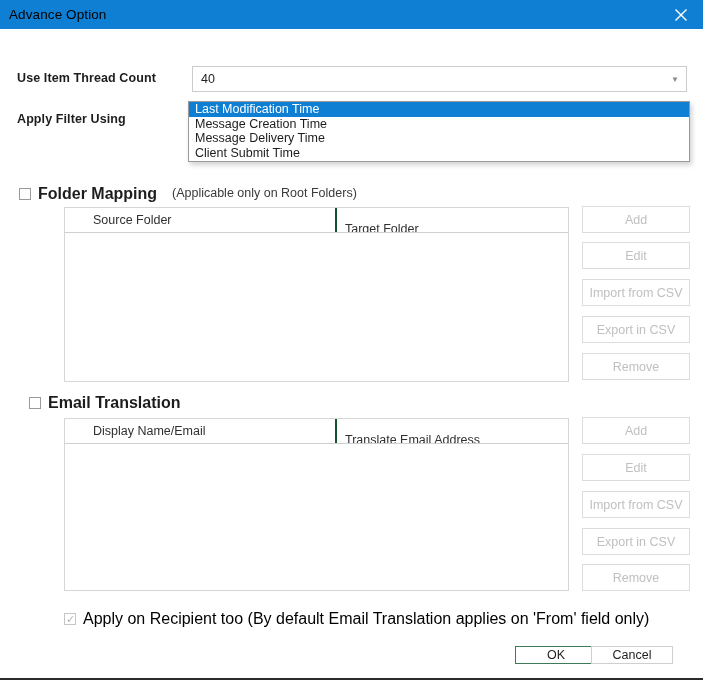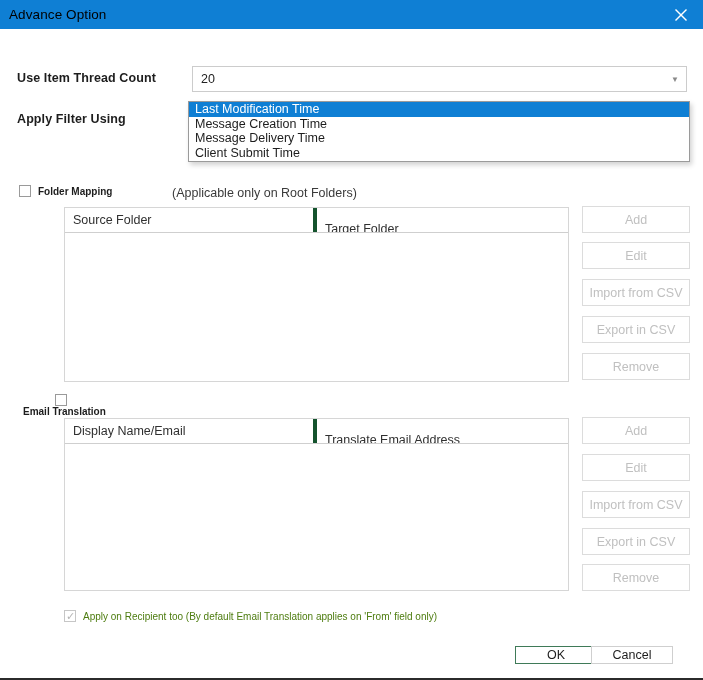--- a/index.html
+++ b/index.html
@@ -151,27 +151,27 @@
   .cb-box.disabled { border-color: #c6c6c6; }
   .cb-check {
     position: absolute;
     left: 1px; top: -1px;
     font-size: 11px;
     line-height: 12px;
     color: #b4b4b4;
   }
   .cb-label {
     font-weight: bold;
-    font-size: 10px;
+    font-size: 16px;
     color: #1d1d1d;
     white-space: nowrap;
   }
   .cb-label.muted {
     font-weight: normal;
-    color: #4d7c0f;
+    color: #000000;
   }
   .hint-text {
     position: absolute;
     font-size: 12.5px;
     color: #3a3a3a;
     white-space: nowrap;
   }
 
   
   .gridbox {
@@ -187,21 +187,21 @@
   }
   .grid-col {
     font-size: 12.5px;
     color: #303030;
     line-height: 24px;
     padding-left: 8px;
     box-sizing: border-box;
     white-space: nowrap;
     overflow: hidden;
   }
-  .grid-col.col1 { width: 252px; border-right: 4px solid #14532d; }
+  .grid-col.col1 { width: 252px; border-right: 2px solid #14532d; margin-left: 20px; }
   .grid-col.col2 { flex: 1; margin-top: 9px; }
   .grid-body { height: 100%; }
 
   
   .side-btn {
     position: absolute;
     box-sizing: border-box;
     width: 108px;
     height: 27px;
     background: #ffffff;
@@ -255,21 +255,21 @@
       <line x1="12.5" y1="1.5" x2="1.5" y2="12.5" stroke="#ffffff" stroke-width="1.4"></line>
     </svg>
   </div>
 </div>
 
 <div id="dialog-body">
 
   <div class="row-label" style="left:17px; top:42px;">Use Item Thread Count</div>
 
   <div class="combo" id="thread-combo">
-    <div class="combo-text">20</div>
+    <div class="combo-text">40</div>
     <div class="combo-arrow">▼</div>
   </div>
 
   <div class="row-label" style="left:17px; top:83px;">Apply Filter Using</div>
 
   <div class="combo" id="filter-combo">
     <div class="combo-text">Last Modification Time</div>
     <div class="combo-arrow">▼</div>
   </div>
 
@@ -286,21 +286,21 @@
     </div>
     <div class="grid-body"></div>
   </div>
 
   <div class="side-btn" style="left:582px; top:177px;">Add</div>
   <div class="side-btn" style="left:582px; top:213px;">Edit</div>
   <div class="side-btn" style="left:582px; top:250px;">Import from CSV</div>
   <div class="side-btn" style="left:582px; top:287px;">Export in CSV</div>
   <div class="side-btn" style="left:582px; top:324px;">Remove</div>
 
-  <div class="cb-row" style="left:23px; top:365px;flex-direction:column;">
+  <div class="cb-row" style="left:29px; top:365px;">
     <span class="cb-box"></span>
     <span class="cb-label">Email Translation</span>
   </div>
 
   <div class="gridbox" style="left:64px; top:389px; width:505px; height:173px;">
     <div class="grid-header">
       <div class="grid-col col1">Display Name/Email</div>
       <div class="grid-col col2">Translate Email Address</div>
     </div>
     <div class="grid-body"></div>

